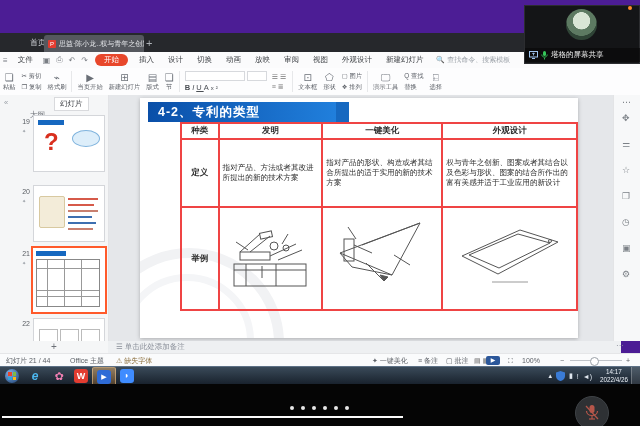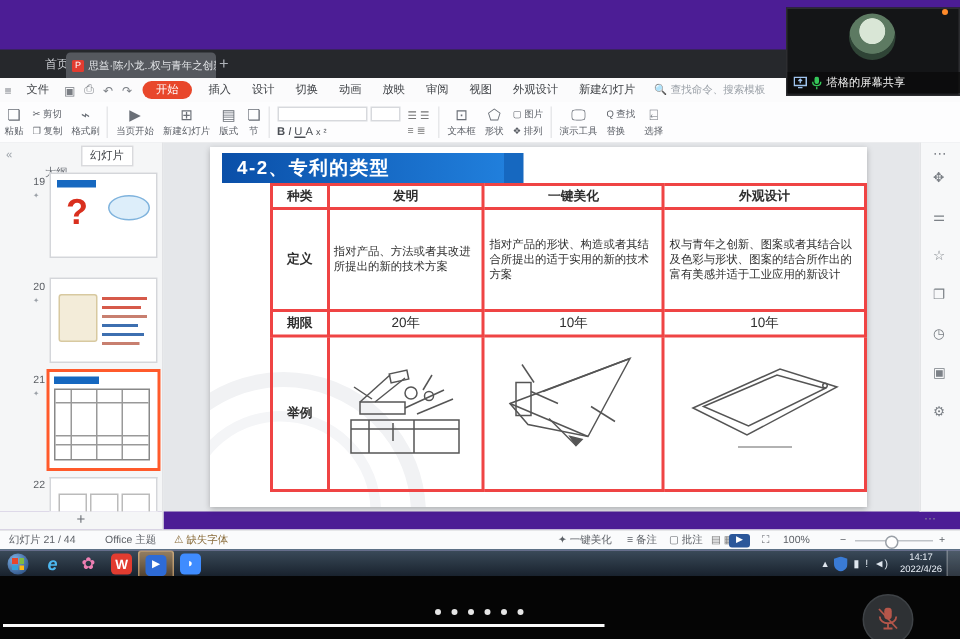--- a/index.html
+++ b/index.html
@@ -261,26 +261,20 @@
             <th class="hcell" style="width:33px;">种类</th>
             <th class="hcell" style="width:97px;">发明</th>
             <th class="hcell" style="width:114px;">一键美化</th>
             <th class="hcell" style="width:129px;">外观设计</th>
           </tr>
           <tr style="height:68px;">
             <td class="lcell">定义</td>
             <td class="defcell">指对产品、方法或者其改进所提出的新的技术方案</td>
             <td class="defcell">指对产品的形状、构造或者其结合所提出的适于实用的新的技术方案</td>
             <td class="defcell">权与青年之创新、图案或者其结合以及色彩与形状、图案的结合所作出的富有美感并适于工业应用的新设计</td>
-          </tr>
-          <tr style="height:16px;">
-            <td class="lcell">期限</td>
-            <td class="termcell">20年</td>
-            <td class="termcell">10年</td>
-            <td class="termcell">10年</td>
           </tr>
           <tr style="height:103px;">
             <td class="lcell">举例</td>
             <td class="excell">
               <svg width="88" height="70" viewBox="0 0 88 70">
                 <g fill="none" stroke="#555" stroke-width="1">
                   <rect x="8" y="42" width="72" height="22"></rect>
                   <line x1="20" y1="42" x2="20" y2="64"></line>
                       <line x1="50" y1="42" x2="50" y2="64"></line>
                   <line x1="8" y1="48" x2="80" y2="48"></line>
@@ -337,20 +331,21 @@
       <div class="railic" style="top:70px;">☆</div>
       <div class="railic" style="top:96px;">❐</div>
       <div class="railic" style="top:122px;">◷</div>
       <div class="railic" style="top:148px;">▣</div>
       <div class="railic" style="top:174px;">⚙</div>
     </div>
   </div>
 
   <div class="abs notesrow">
     <div class="abs addslide">+</div>
+    <div class="abs notesbar">☰ <span>单击此处添加备注</span></div>
     <div class="abs raildots">···</div>
   </div>
 
   <div class="abs statusbar">
     <span class="sitem" style="left:6px;">幻灯片 21 / 44</span>
     <span class="sitem" style="left:70px;">Office 主题</span>
     <span class="sitem" style="left:116px;color:#8a6d3b;">⚠ <span>缺失字体</span></span>
     <span class="sitem" style="left:372px;">✦ <span>一键美化</span></span>
     <span class="sitem" style="left:418px;">≡ <span>备注</span></span>
     <span class="sitem" style="left:446px;">▢ <span>批注</span></span>

